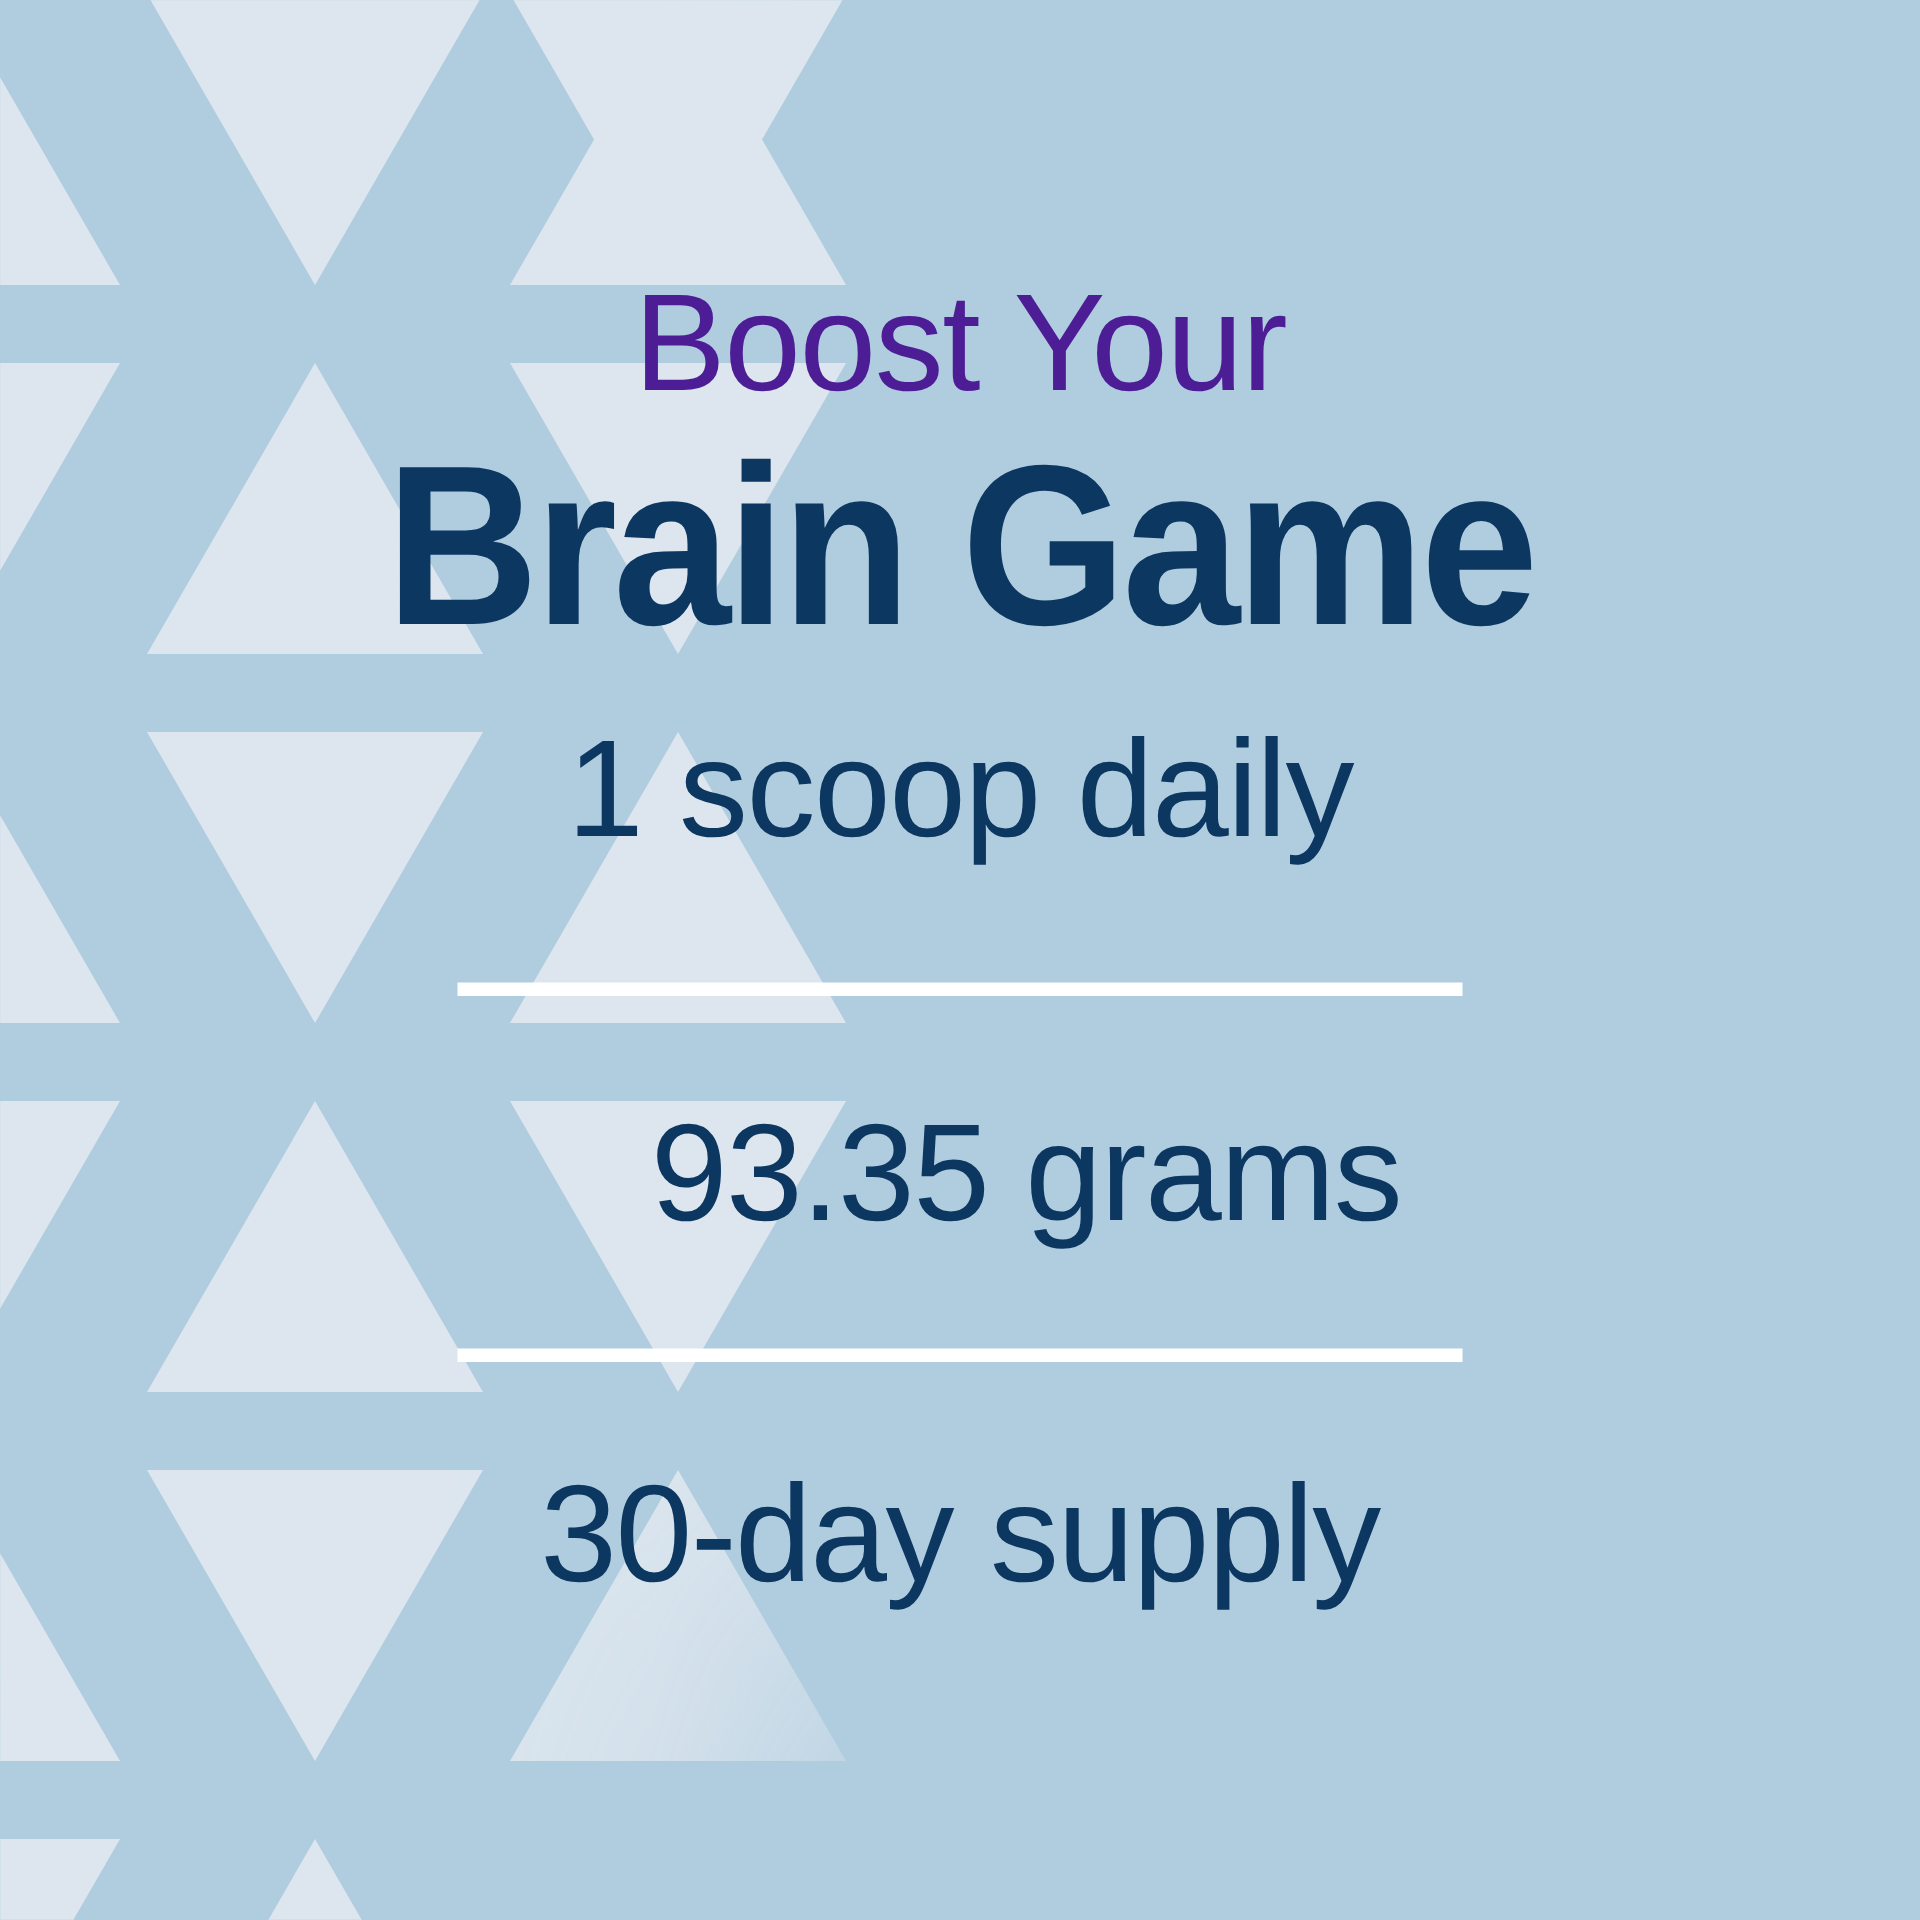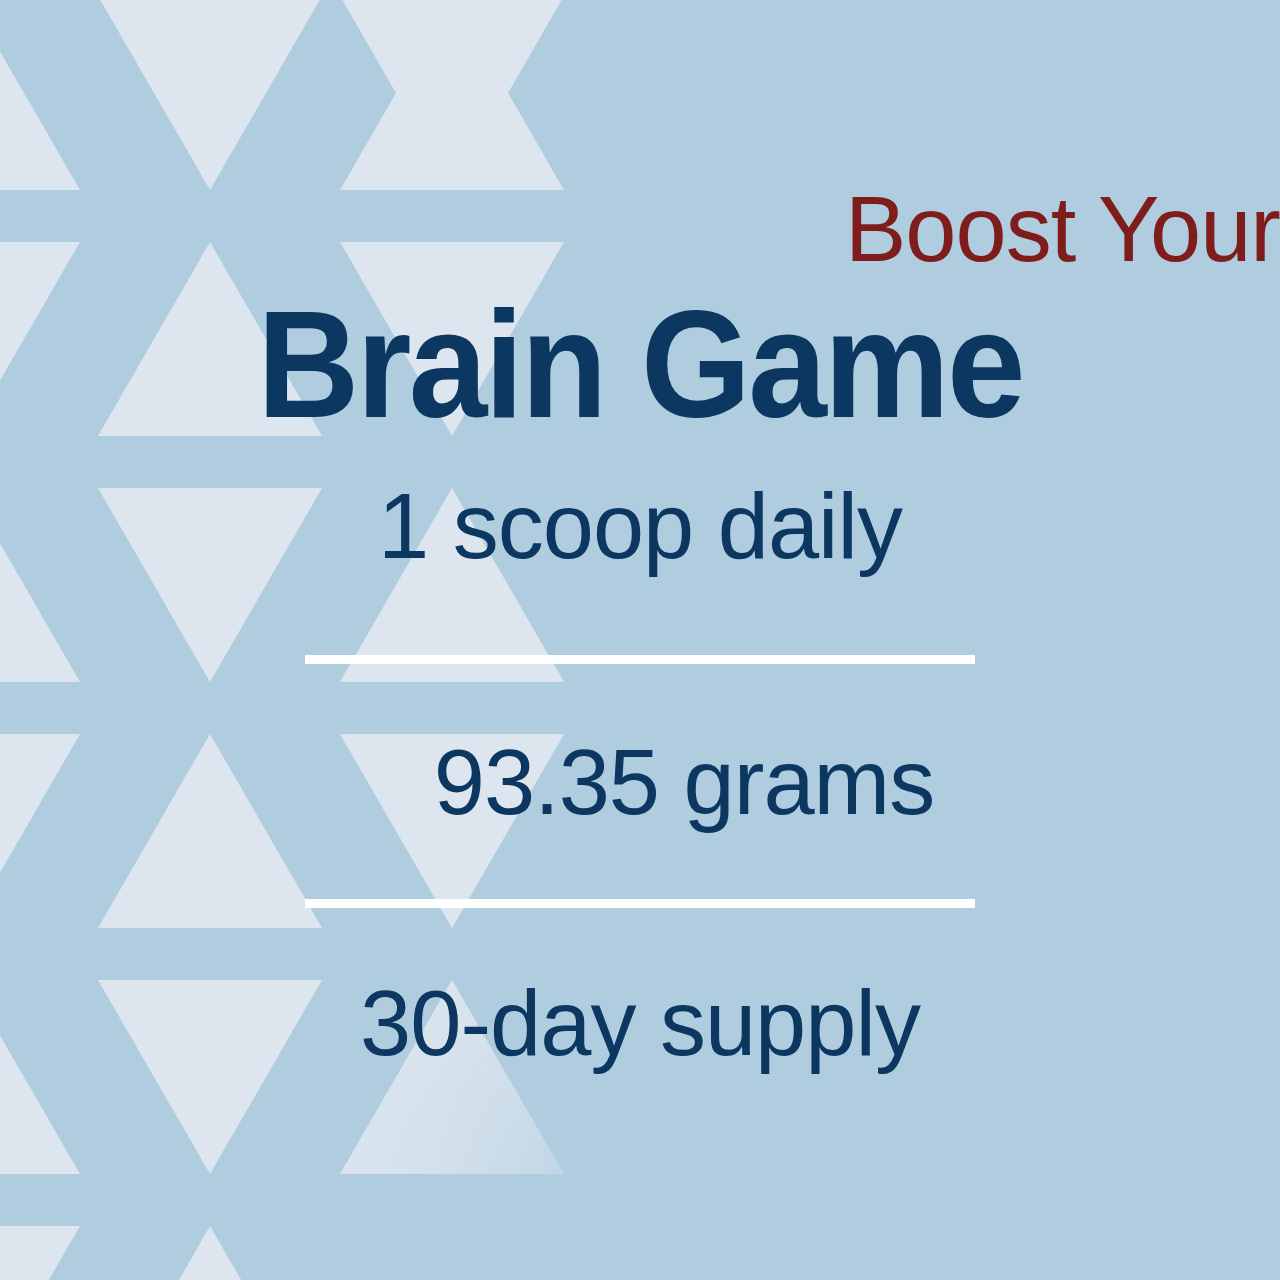--- a/index.html
+++ b/index.html
@@ -32,22 +32,22 @@
     inset: 0;
     z-index: 2;
     display: block;
   }
 
   .eyebrow {
     position: absolute;
     top: 183px;
     left: 0;
     width: 1280px;
-    text-align: right;
-    color: #7f1d1d;
+    text-align: center;
+    color: #4c1d95;
     font-size: 92px;
     line-height: 1.0;
     font-weight: 400;
     letter-spacing: -1px;
     white-space: nowrap;
   }
 
   .headline {
     position: absolute;
     top: 288px;

